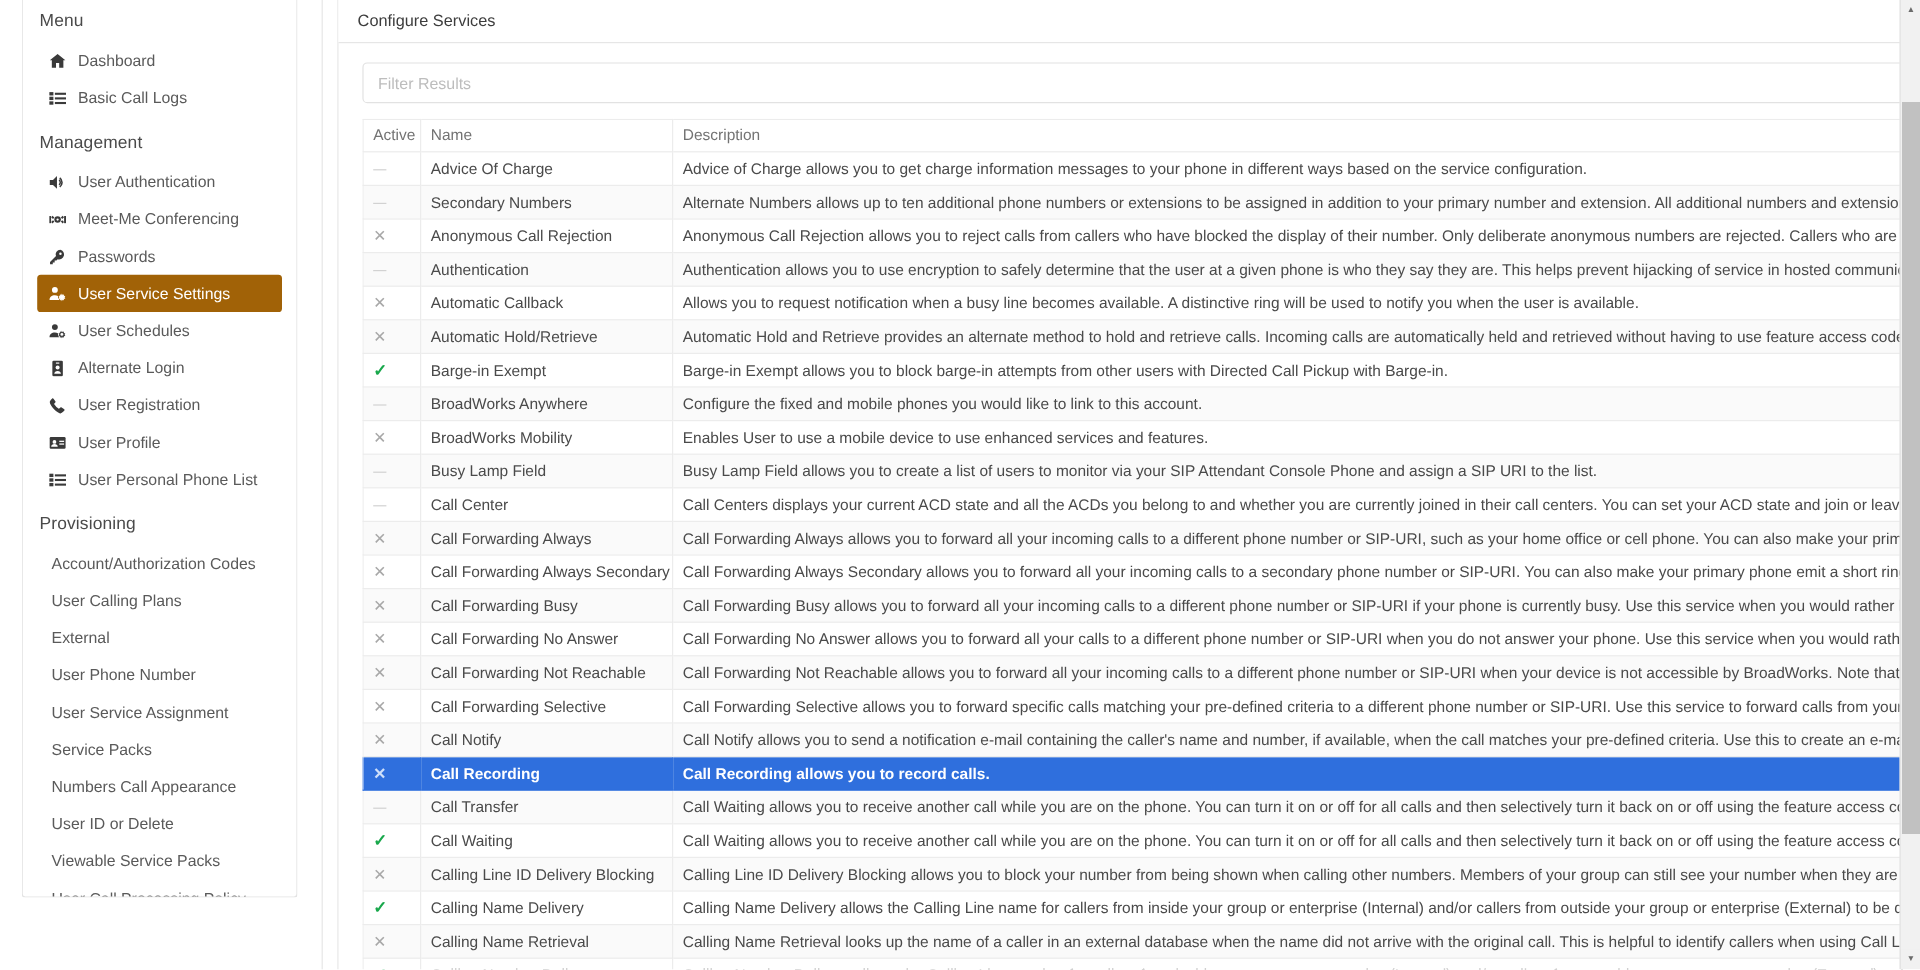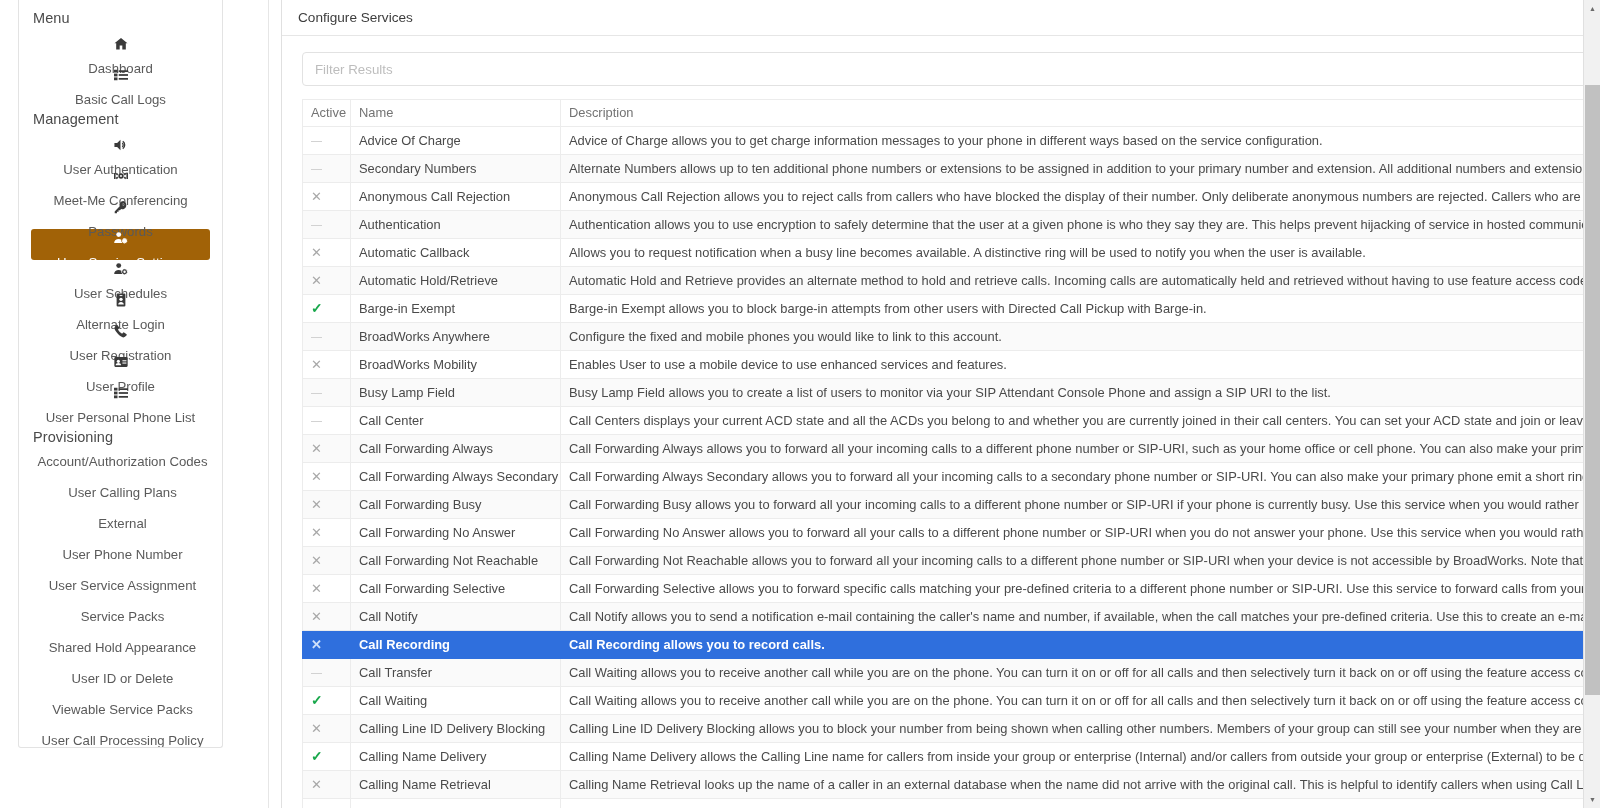--- a/index.html
+++ b/index.html
@@ -23,21 +23,21 @@
   .sidebar-wrap {
     width: 268px;
     flex: 0 0 268px;
     height: 808px;
     position: relative;
     background: #ffffff;
     padding-left: 18px;
     padding-top: 0;
   }
   .sidebar-panel {
-    width: 205px;
+    width: 230px;
     background: #ffffff;
     border: 1px solid #e3e3e3;
     border-top: none;
     border-radius: 0 0 3px 3px;
     height: 748px;
     padding: 0 0 10px 0;
     overflow: hidden;
   }
   .side-section-title {
     font-size: 14.5px;
@@ -52,21 +52,20 @@
     align-items: center;
     gap: 9px;
     height: 31px;
     margin: 0 12px 0 12px;
     padding: 0 8px;
     border-radius: 3px;
     font-size: 13.2px;
     color: #5a5a5a;
     white-space: nowrap;
     cursor: pointer;
-    flex-direction: column;
   }
   .side-item.plain { padding-left: 12px; }
   .side-item.active {
     background: #a16207;
     color: #ffffff;
   }
   .side-item .ico {
     width: 17px;
     display: inline-flex;
     align-items: center;
@@ -353,21 +352,21 @@
         <div class="side-item plain">
           <span>User Phone Number</span>
         </div>
         <div class="side-item plain">
           <span>User Service Assignment</span>
         </div>
         <div class="side-item plain">
           <span>Service Packs</span>
         </div>
         <div class="side-item plain">
-          <span>Shared Hold Appearance</span>
+          <span>Numbers Call Appearance</span>
         </div>
         <div class="side-item plain">
           <span>User ID or Delete</span>
         </div>
         <div class="side-item plain">
           <span>Viewable Service Packs</span>
         </div>
         <div class="side-item plain">
           <span>User Call Processing Policy</span>
         </div>

